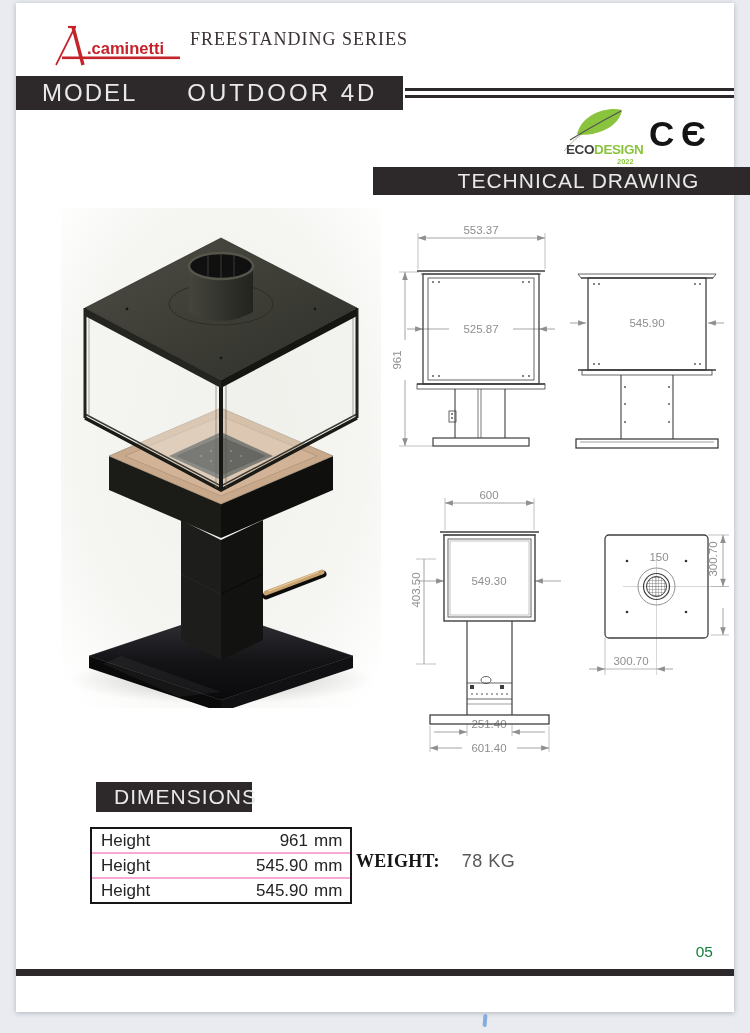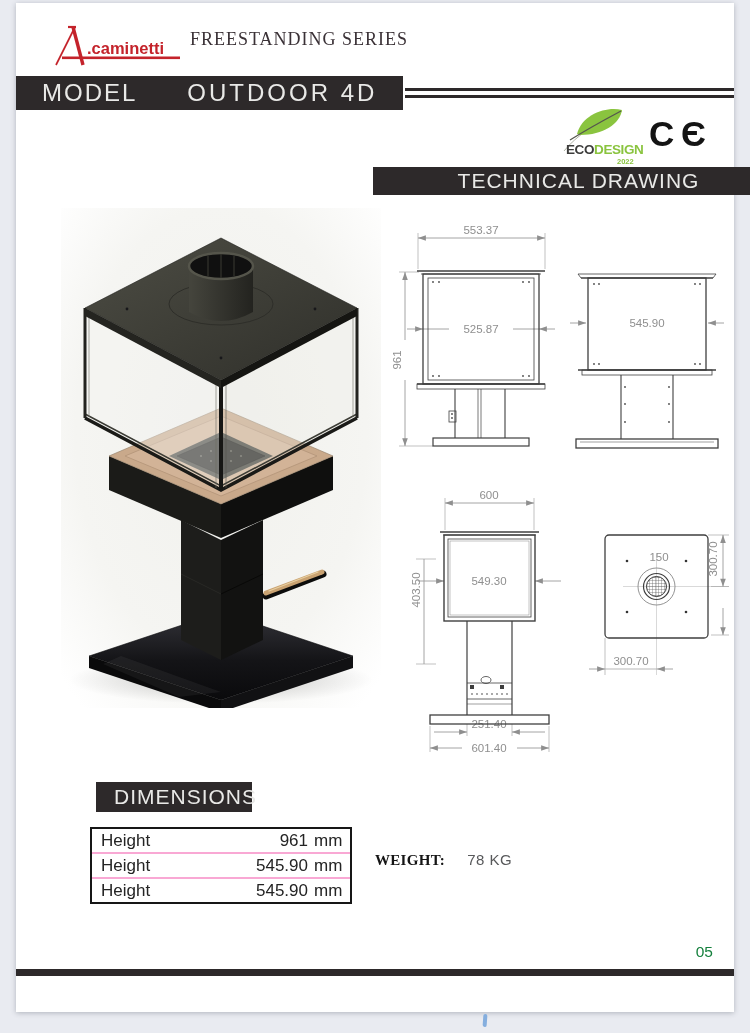--- a/index.html
+++ b/index.html
@@ -27,21 +27,21 @@
 
   
   .dim-table{left:74px;top:824px;width:258px;border:2px solid #161616;background:#fff;}
   .dim-row{display:grid;grid-template-columns:100px 1fr 42px;align-items:center;height:23px;
            font-size:17px;color:#242424;border-bottom:2px solid #f9a8d4;}
   .dim-row:last-child{border-bottom:none;}
   .dim-label{padding-left:9px;}
   .dim-value{text-align:right;}
   .dim-unit{padding-left:6px;}
 
-  .weight-line{left:359px;top:848px;font-size:15px;display:flex;align-items:baseline;}
+  .weight-line{left:340px;top:848px;font-size:18px;display:flex;align-items:baseline;}
   .weight-label{font-family:"Liberation Serif",serif;font-weight:bold;color:#151515;letter-spacing:.3px;}
   .weight-value{color:#58595b;margin-left:22px;letter-spacing:.5px;}
 
   .page-num{right:21px;top:940px;font-size:15.5px;color:#15803d;}
   .footer-rule{left:0;top:966px;width:718px;height:7px;background:#2d292a;}
 
   .scroll-hint{left:483px;top:1014px;width:4px;height:13px;background:#85aede;border-radius:2px;
                transform:rotate(4deg);}
 
   svg text{font-family:"Liberation Sans",sans-serif;}

